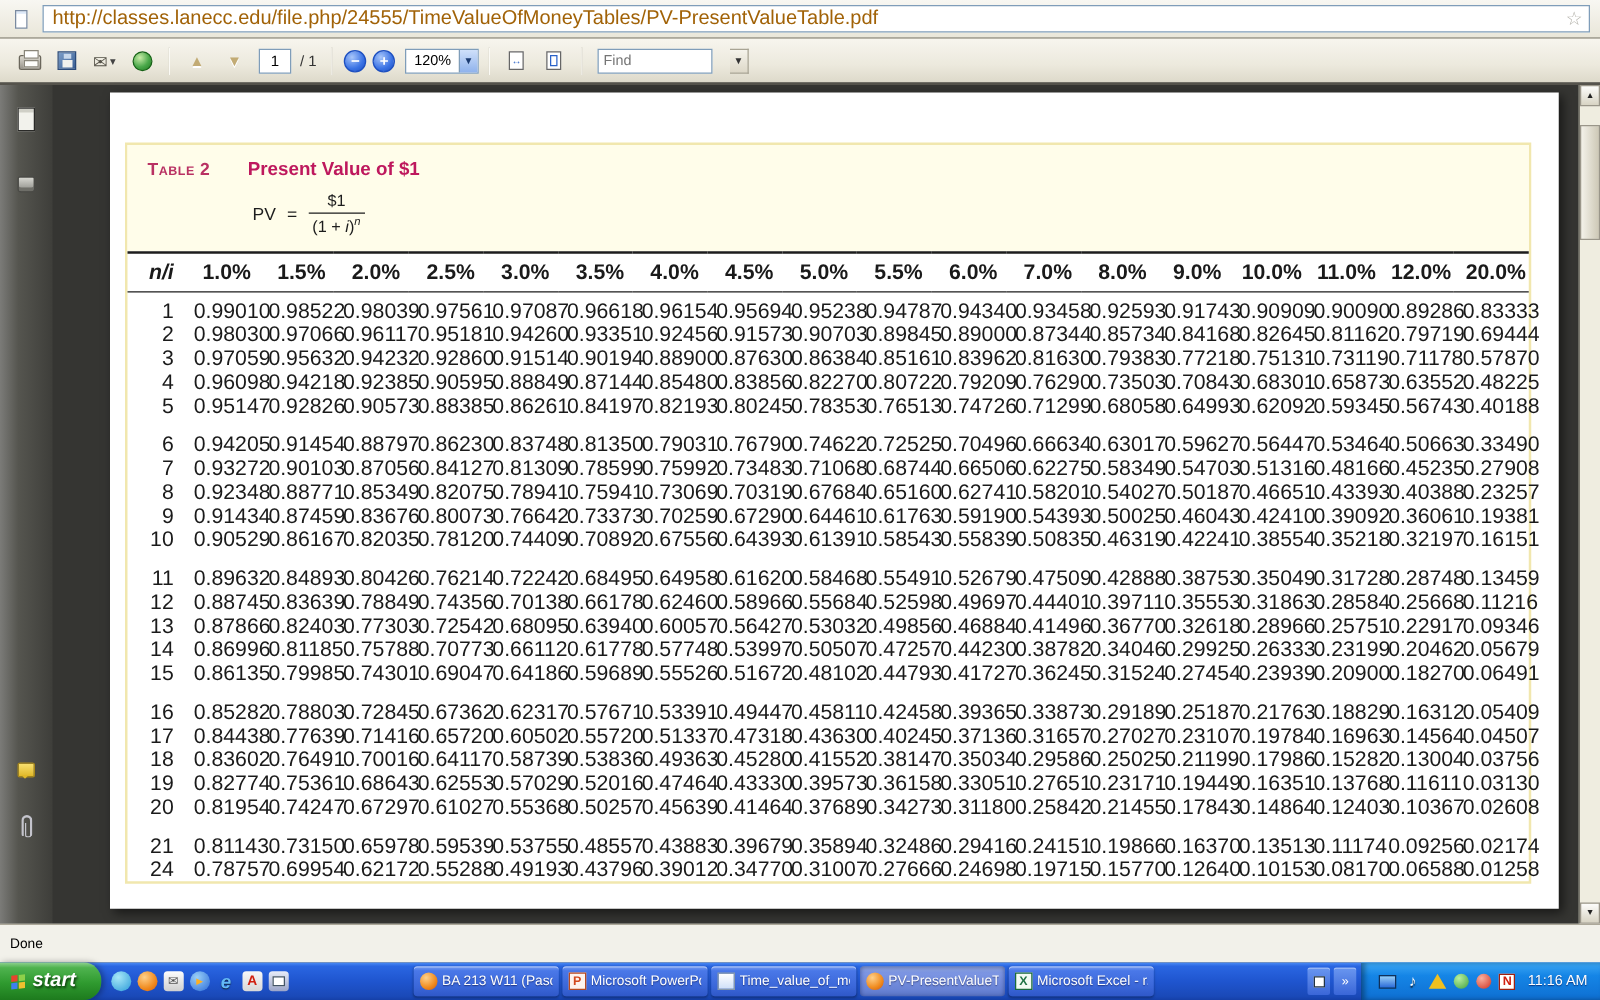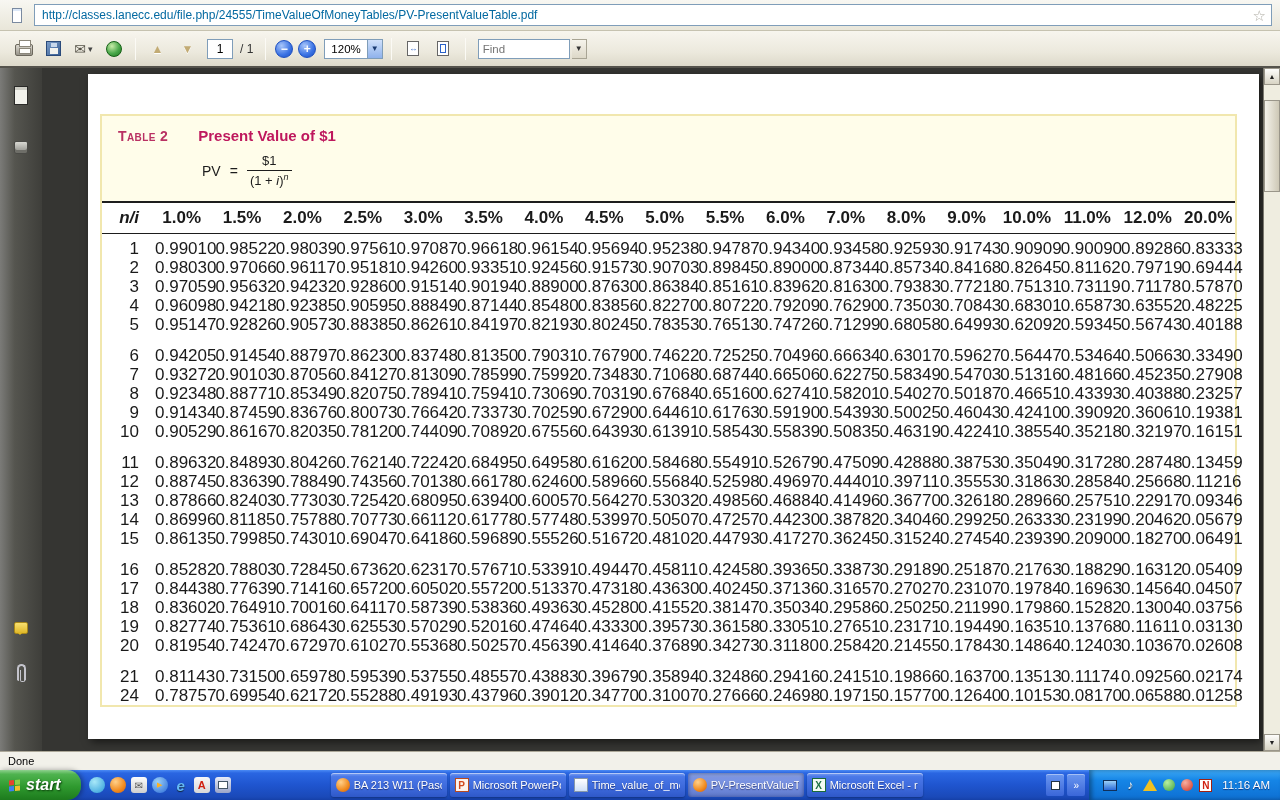--- a/index.html
+++ b/index.html
@@ -34,21 +34,21 @@
   
   .urlrow { height:31px; flex:none; display:flex; align-items:center; gap:6px;
     padding:0 8px 0 6px; background:linear-gradient(#f8f7f2,#e9e6d9);
     border-bottom:1px solid #c6c2b0; }
   .favicon-btn { width:22px; height:22px; display:flex; align-items:center; justify-content:center;
     background:transparent; border:none; cursor:pointer; }
   .mini-doc { width:12px; height:15px; background:#fff; border:1px solid #7a8aa0;
     box-shadow:inset 0 2px 0 #dce8f8; }
   .urlfield { flex:1; height:22px; background:#fff; border:1px solid #7F9DB9;
     display:flex; align-items:center; padding:0 5px; }
-  .urlinput { flex:1; border:none; outline:none; font-size:12px; color:#0369a1;
+  .urlinput { flex:1; border:none; outline:none; font-size:16px; color:#a16207;
     font-family:"Liberation Sans",sans-serif; background:transparent; }
   .star { color:#b0aea6; font-size:15px; line-height:1; cursor:pointer; }
 
   
   .pdftoolbar { height:37px; flex:none; display:flex; align-items:center; gap:3px;
     padding:0 10px; background:linear-gradient(#f7f5ee 0%,#ece9dd 60%,#ddd9ca 100%);
     border-bottom:2px solid #55534c; }
   .tbtn { height:28px; min-width:27px; display:flex; align-items:center; justify-content:center;
     gap:2px; background:transparent; border:1px solid transparent; border-radius:3px; cursor:pointer; padding:0 2px; }
   .tb-sep { width:1px; height:22px; background:#b2ae9c; border-right:1px solid #fbfaf5; margin:0 5px; flex:none; }
@@ -76,21 +76,21 @@
     color:#fff; font-size:12px; font-weight:bold; line-height:1; display:flex; align-items:center;
     justify-content:center; cursor:pointer; padding:0; margin:0 1px; }
   .zoomcombo { height:20px; background:#fff; border:1px solid #7F9DB9; display:flex;
     align-items:center; margin-left:4px; cursor:pointer; }
   .zoomcombo .zval { font-size:11.5px; padding:0 6px; color:#000; }
   .combo-arrow { width:15px; height:100%; background:linear-gradient(#cfe0fa,#8fb2ec);
     border-left:1px solid #7F9DB9; font-size:8px; display:flex; align-items:center; justify-content:center; color:#1a3a70; }
   .icon-fitw, .icon-fitp { width:12px; height:15px; background:#fff; border:1px solid #666; position:relative; }
   .icon-fitw::after { content:"↔"; position:absolute; left:1px; top:2px; font-size:8px; color:#2a62c8; }
   .icon-fitp::after { content:""; position:absolute; left:2px; top:2px; right:2px; bottom:2px; border:1px solid #2a62c8; }
-  .findwrap { display:flex; align-items:center; margin-left:4px; }
+  .findwrap { display:flex; align-items:center; margin-left:4px;gap:12px; }
   .findinput { width:92px; height:20px; border:1px solid #7F9DB9; font-size:11.5px;
     font-family:"Liberation Sans",sans-serif; padding:0 4px; outline:none; }
   .find-caret { width:15px; height:20px; border:1px solid #a8a494; border-left:none;
     background:linear-gradient(#f6f4ec,#ddd8c8); font-size:8px; color:#333; cursor:pointer;
     display:flex; align-items:center; justify-content:center; padding:0; margin-left:2px; }
 
   
   .content { flex:1; display:flex; min-height:0; background:#353532; }
   .sidebar { width:42px; flex:none; display:flex; flex-direction:column; align-items:center;
     padding:14px 0 0 0; gap:26px;
@@ -106,21 +106,21 @@
     gap:18px; padding-bottom:66px; }
   .side-comment { width:17px; height:12px; background:linear-gradient(#f8e070,#e0b828);
     border:1px solid #a8881a; border-radius:2px; position:relative; }
   .side-comment::after { content:""; position:absolute; left:2px; bottom:-5px;
     border:3px solid transparent; border-top-color:#e0b828; }
   .side-clip { width:9px; height:17px; border:2px solid #c4c4cc; border-radius:5px 5px 2px 2px;
     border-bottom:none; position:relative; }
   .side-clip::after { content:""; position:absolute; left:1px; top:4px; width:3px; height:11px;
     border:1.5px solid #c4c4cc; border-top:none; border-radius:0 0 2px 2px; }
 
-  .pdfview { flex:1; min-width:0; padding:6px 4px 12px 46px; }
+  .pdfview { flex:1; min-width:0; padding:6px 16px 12px 46px; }
   .page { width:100%; height:100%; background:#fff; overflow:hidden;
     box-shadow:3px 3px 8px rgba(0,0,0,0.55); padding:40px 20px 0 10px; }
 
   .card { border:2px solid #f1e7ae; background:#fff; margin:0 2px; }
   .card-head { background:#fffdea; padding:11px 16px 13px; }
   .titleline { display:flex; align-items:baseline; gap:30px; }
   .tlabel { color:#b93163; font-weight:bold; font-size:14px; font-variant:small-caps; letter-spacing:0.4px; }
   .ttitle { font-size:15px; color:#be185d;font-weight:bold; }
   .formula { margin:9px 0 0 84px; display:flex; align-items:center; gap:9px; font-size:14px; color:#1d1d1d; }
   .frac { display:inline-flex; flex-direction:column; align-items:center; font-size:13px; }
@@ -141,21 +141,21 @@
   
   .vscroll { width:17px; flex:none; display:flex; flex-direction:column; background:#efede0;
     border-left:1px solid #7a786e; }
   .sc-btn { height:17px; flex:none; display:flex; align-items:center; justify-content:center;
     background:linear-gradient(#fdfdfb,#d8d4c4); border:1px solid #9a968a; font-size:7px; color:#222; cursor:pointer; }
   .sc-track { flex:1; position:relative; }
   .sc-thumb { position:absolute; top:15px; left:0; right:0; height:92px;
     background:linear-gradient(90deg,#f4f2ea,#cdc8b6); border:1px solid #9a968a; cursor:grab; }
 
   
-  .statusbar { height:19px; flex:none; display:flex; align-items:center; padding-left:8px;
+  .statusbar { height:31px; flex:none; display:flex; align-items:center; padding-left:8px;
     background:#f2f1ea; border-top:1px solid #aca899; font-size:11px; color:#000; }
 
   
   .taskbar { height:30px; flex:none; display:flex; align-items:stretch;
     background:linear-gradient(180deg,#4b8bf5 0%,#2a66e2 10%,#1f55cf 50%,#1a49b8 90%,#1540a8 100%); }
   .startbtn { display:flex; align-items:center; gap:6px; padding:0 20px 0 9px; cursor:pointer;
     background:linear-gradient(180deg,#8fd18f 0%,#4fb34f 14%,#2f9a2f 55%,#1d7a1d 100%);
     border-radius:0 14px 14px 0; color:#fff; font-style:italic; font-weight:bold; font-size:16px;
     text-shadow:1px 1px 2px #0a3a0a; box-shadow:2px 0 5px rgba(0,0,0,0.35); flex:none; }
   .flag { display:grid; grid-template-columns:5px 5px; grid-template-rows:5px 5px; gap:1px;

